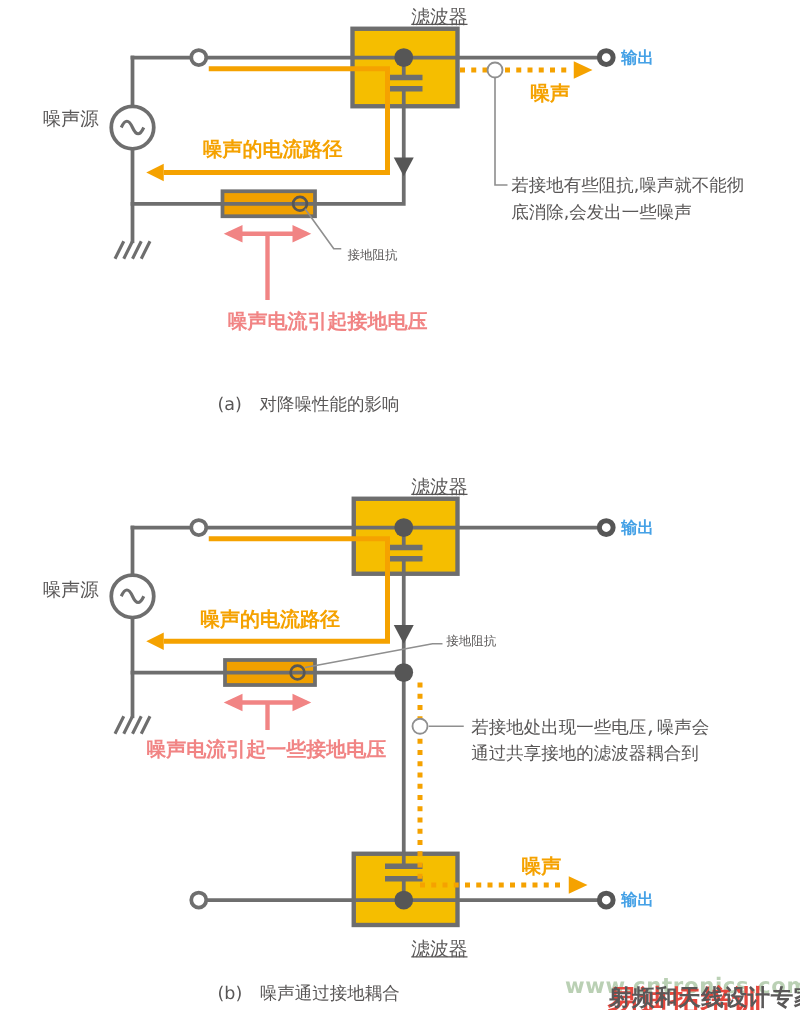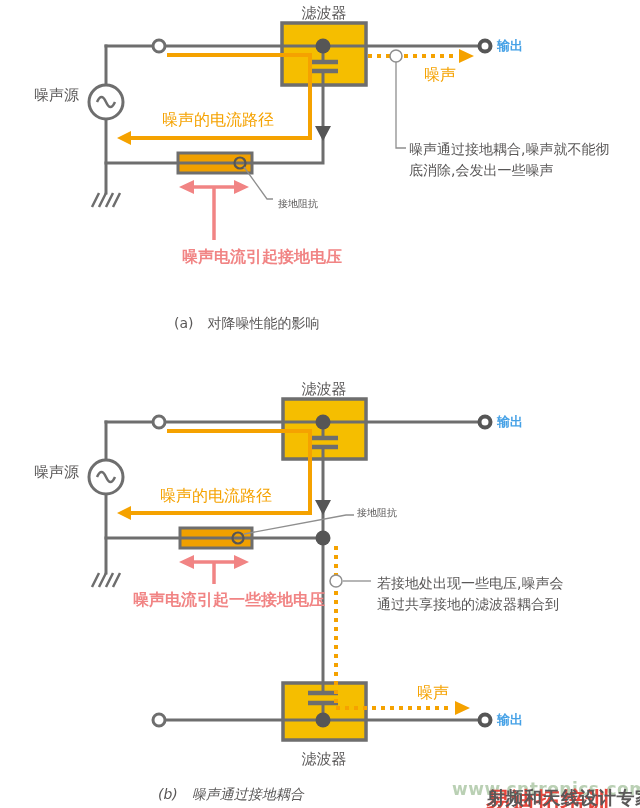--- a/index.html
+++ b/index.html
@@ -34,22 +34,22 @@
   .ohead{fill:var(--orange);}
   .ghead{fill:#565656;}
   .red{stroke:var(--salmon);stroke-width:3.5;fill:none;}
   .rhead{fill:var(--salmon);}
   .callout{stroke:#8f8f8f;stroke-width:1.3;fill:none;}
   .gnd{stroke:var(--wire);stroke-width:2.5;fill:none;}
   .sine{stroke:var(--wire);stroke-width:2.5;fill:none;}
   
   .lbl{position:absolute;color:var(--text);font-size:10px;white-space:nowrap;}
   .lbl-md{font-size:15px;text-align:right;}
-  .center{text-align:center;}
-  .accent{color:var(--orange);font-size:16px;font-weight:400;}
+  .center{text-align:right;text-decoration:underline;}
+  .accent{color:var(--orange);font-size:16px;font-weight:700;}
   .red-lbl{color:var(--salmon);font-size:16px;font-weight:600;}
   .blue-lbl{color:var(--blue);font-size:13px;font-weight:600;}
   .note{font-size:14px;line-height:21px;}
   .caption{width:300px;text-align:left;font-size:14px;}
   .wm-brand{position:absolute;left:486px;top:785px;font-size:24px;font-weight:bold;
     color:var(--watermark-red);letter-spacing:1px;white-space:nowrap;}
   .wm-url{position:absolute;left:452px;top:779px;font-size:17px;font-weight:600;
     color:var(--watermark-green);opacity:.8;letter-spacing:.5px;white-space:nowrap;}
   .wm-tagline{position:absolute;left:487px;top:786px;font-size:18px;font-weight:600;
     color:#5a5858;letter-spacing:.5px;white-space:nowrap;}
@@ -150,37 +150,37 @@
   </svg>
 
   <span class="lbl lbl-md center" style="left:274px;top:4px;width:100px;">滤波器</span>
   <span class="lbl lbl-md" style="left:34px;top:86px;">噪声源</span>
   <span class="lbl blue-lbl" style="left:497px;top:37px;">输出</span>
   <span class="lbl accent" style="left:424px;top:65px;">噪声</span>
   <span class="lbl accent" style="left:162px;top:110px;">噪声的电流路径</span>
   <span class="lbl" style="left:278px;top:197px;">接地阻抗</span>
   <span class="lbl red-lbl" style="left:134px;top:247px;padding-left:48px;">噪声电流引起接地电压</span>
   <div class="lbl note" style="left:409px;top:139px;">
-    <div>噪声通过接地耦合,噪声就不能彻</div>
+    <div>若接地有些阻抗,噪声就不能彻</div>
     <div>底消除,会发出一些噪声</div>
   </div>
   <span class="lbl caption" style="left:174px;top:315px;">(a)　对降噪性能的影响</span>
 
   <span class="lbl lbl-md center" style="left:274px;top:380px;width:100px;">滤波器</span>
   <span class="lbl lbl-md" style="left:34px;top:463px;">噪声源</span>
   <span class="lbl blue-lbl" style="left:497px;top:413px;">输出</span>
   <span class="lbl accent" style="left:160px;top:486px;">噪声的电流路径</span>
   <span class="lbl" style="left:357px;top:506px;">接地阻抗</span>
-  <span class="lbl red-lbl" style="left:133px;top:590px;font-family:Liberation Mono, monospace;">噪声电流引起一些接地电压</span>
-  <div class="lbl note" style="left:377px;top:573px;">
+  <span class="lbl red-lbl" style="left:117px;top:590px;font-family:Liberation Mono, monospace;">噪声电流引起一些接地电压</span>
+  <div class="lbl note" style="left:377px;top:573px;font-family:Liberation Mono, monospace;">
     <div>若接地处出现一些电压,噪声会</div>
     <div>通过共享接地的滤波器耦合到</div>
   </div>
   <span class="lbl accent" style="left:417px;top:683px;">噪声</span>
   <span class="lbl blue-lbl" style="left:497px;top:711px;">输出</span>
   <span class="lbl lbl-md center" style="left:274px;top:750px;width:100px;">滤波器</span>
-  <span class="lbl caption" style="left:158px;top:786px;font-style:italic;">(b)　噪声通过接地耦合</span>
+  <span class="lbl caption" style="left:174px;top:786px;">(b)　噪声通过接地耦合</span>
 
   <span class="wm-url">www.cntronics.com</span>
   <span class="wm-brand">易迪拓培训</span>
   <span class="wm-tagline">射频和天线设计专家</span>
 
 </div>
 
 </body></html>

